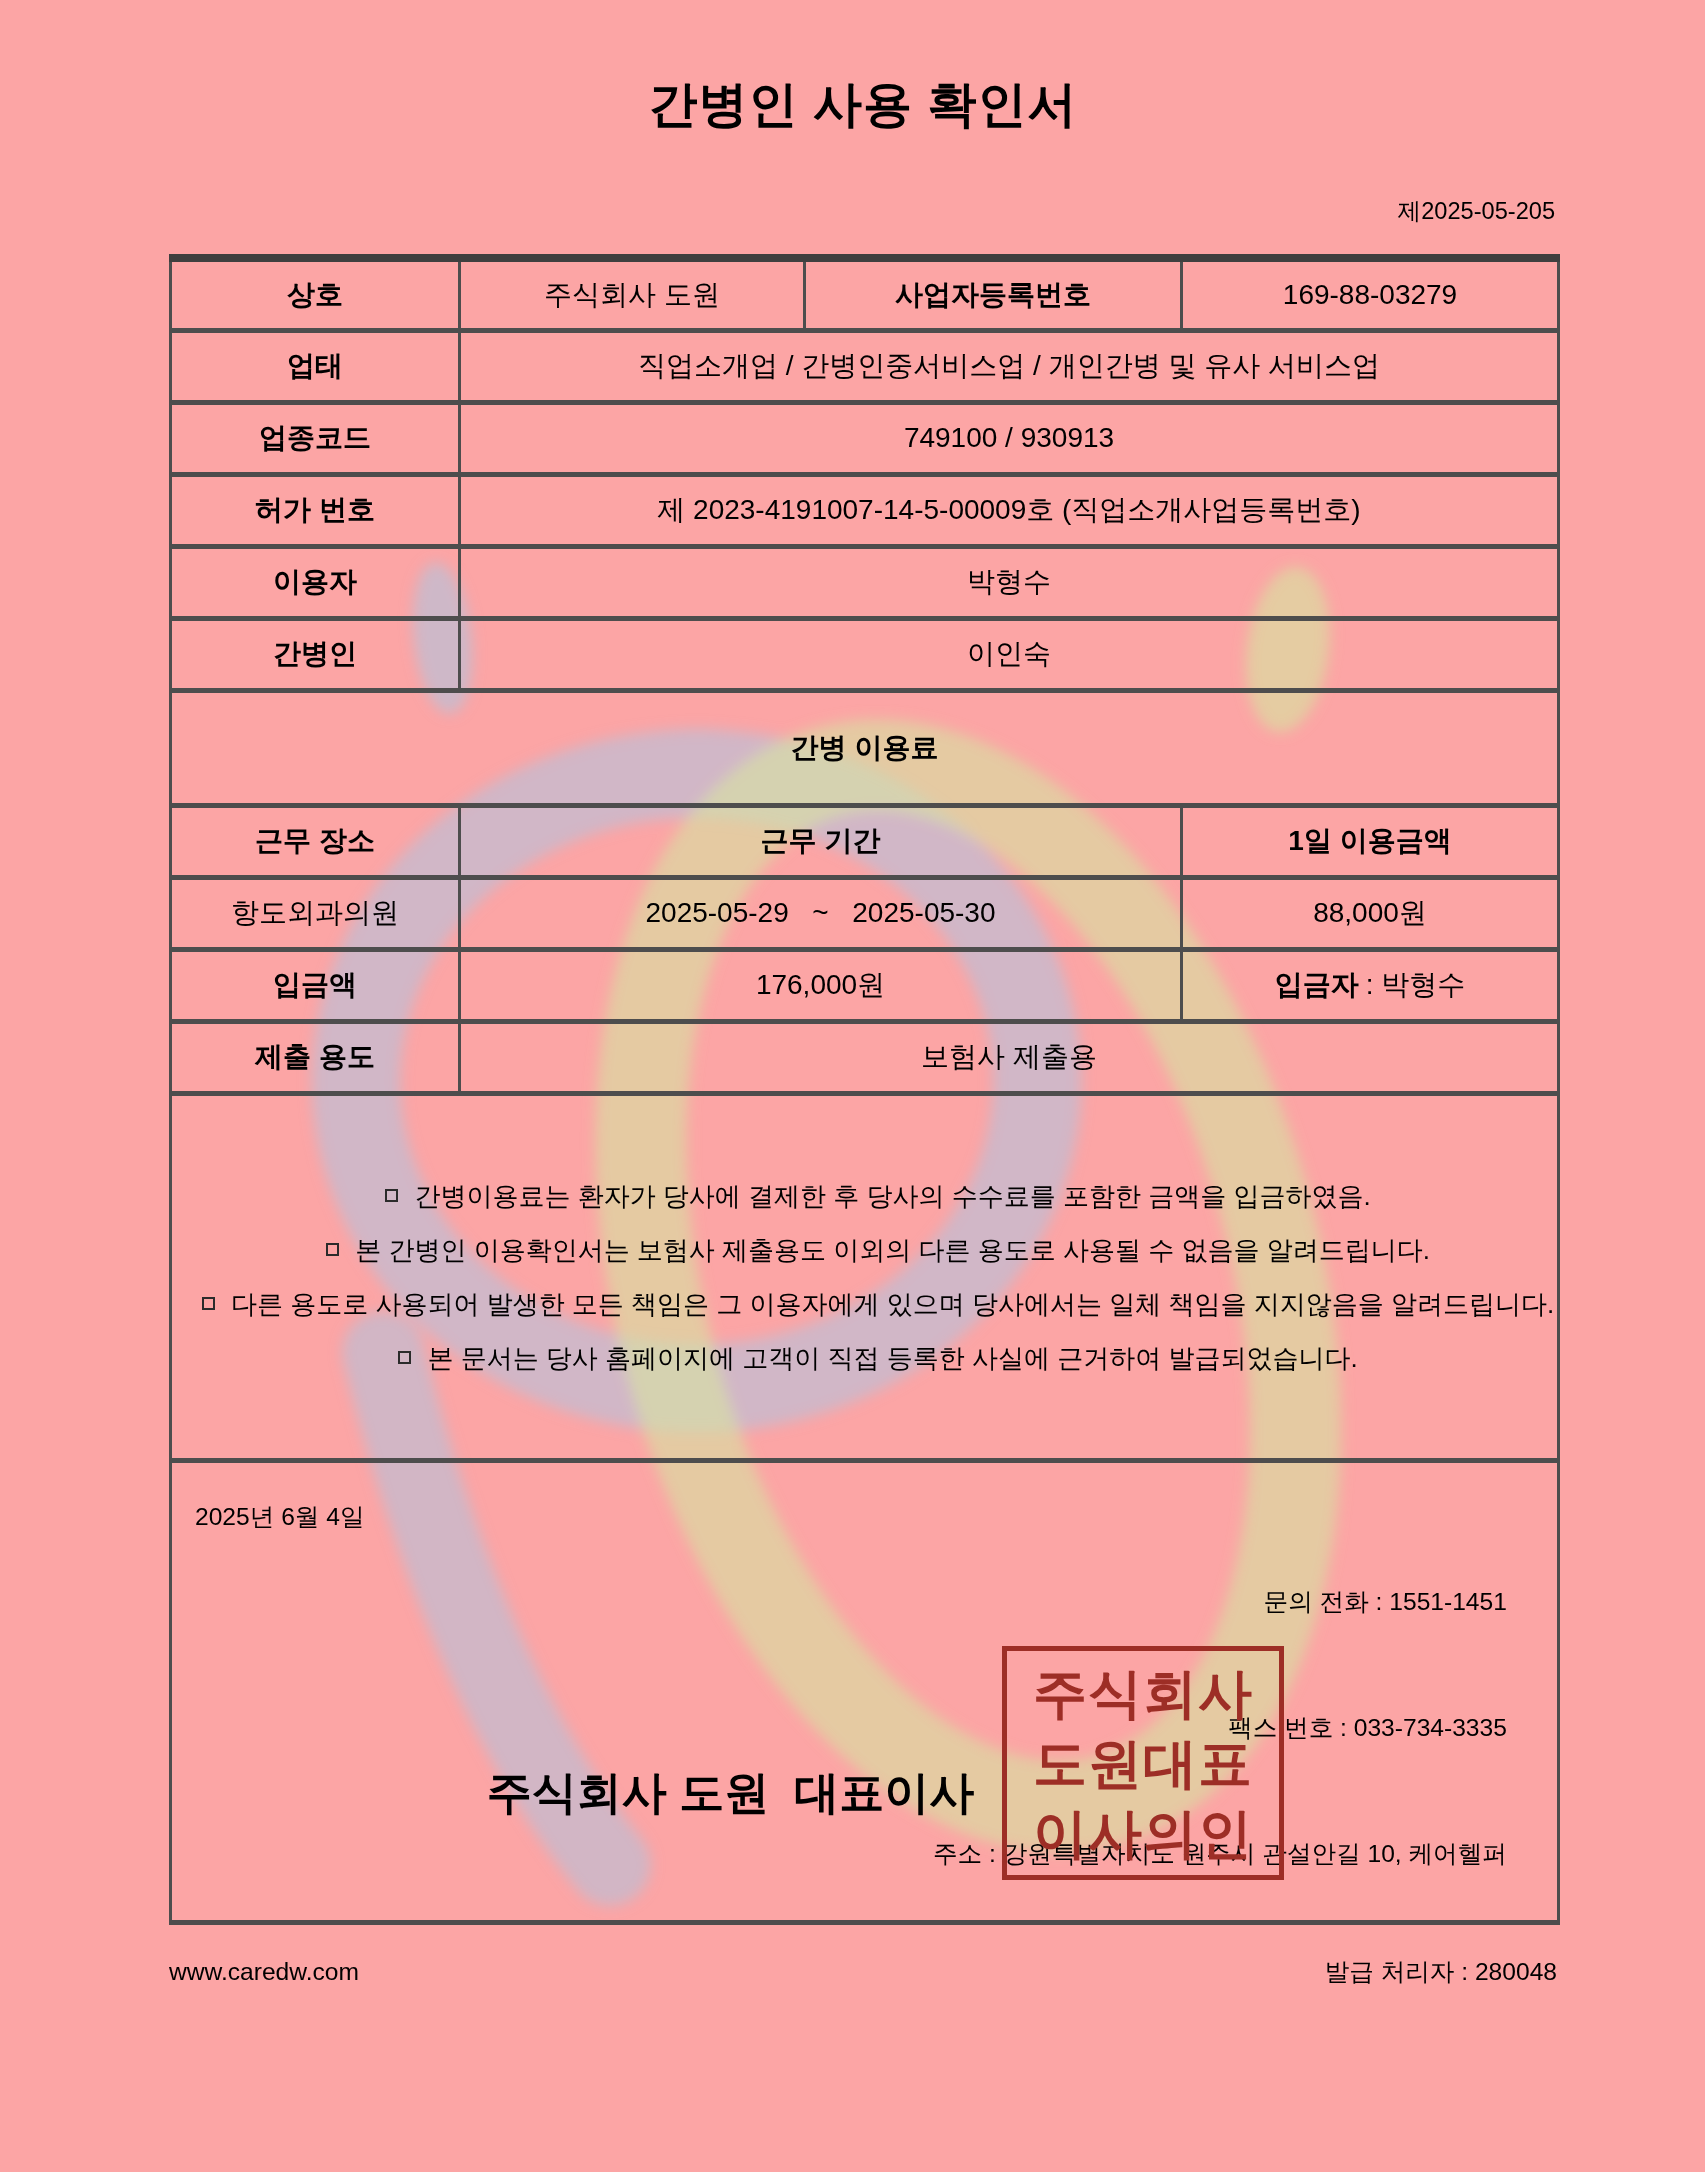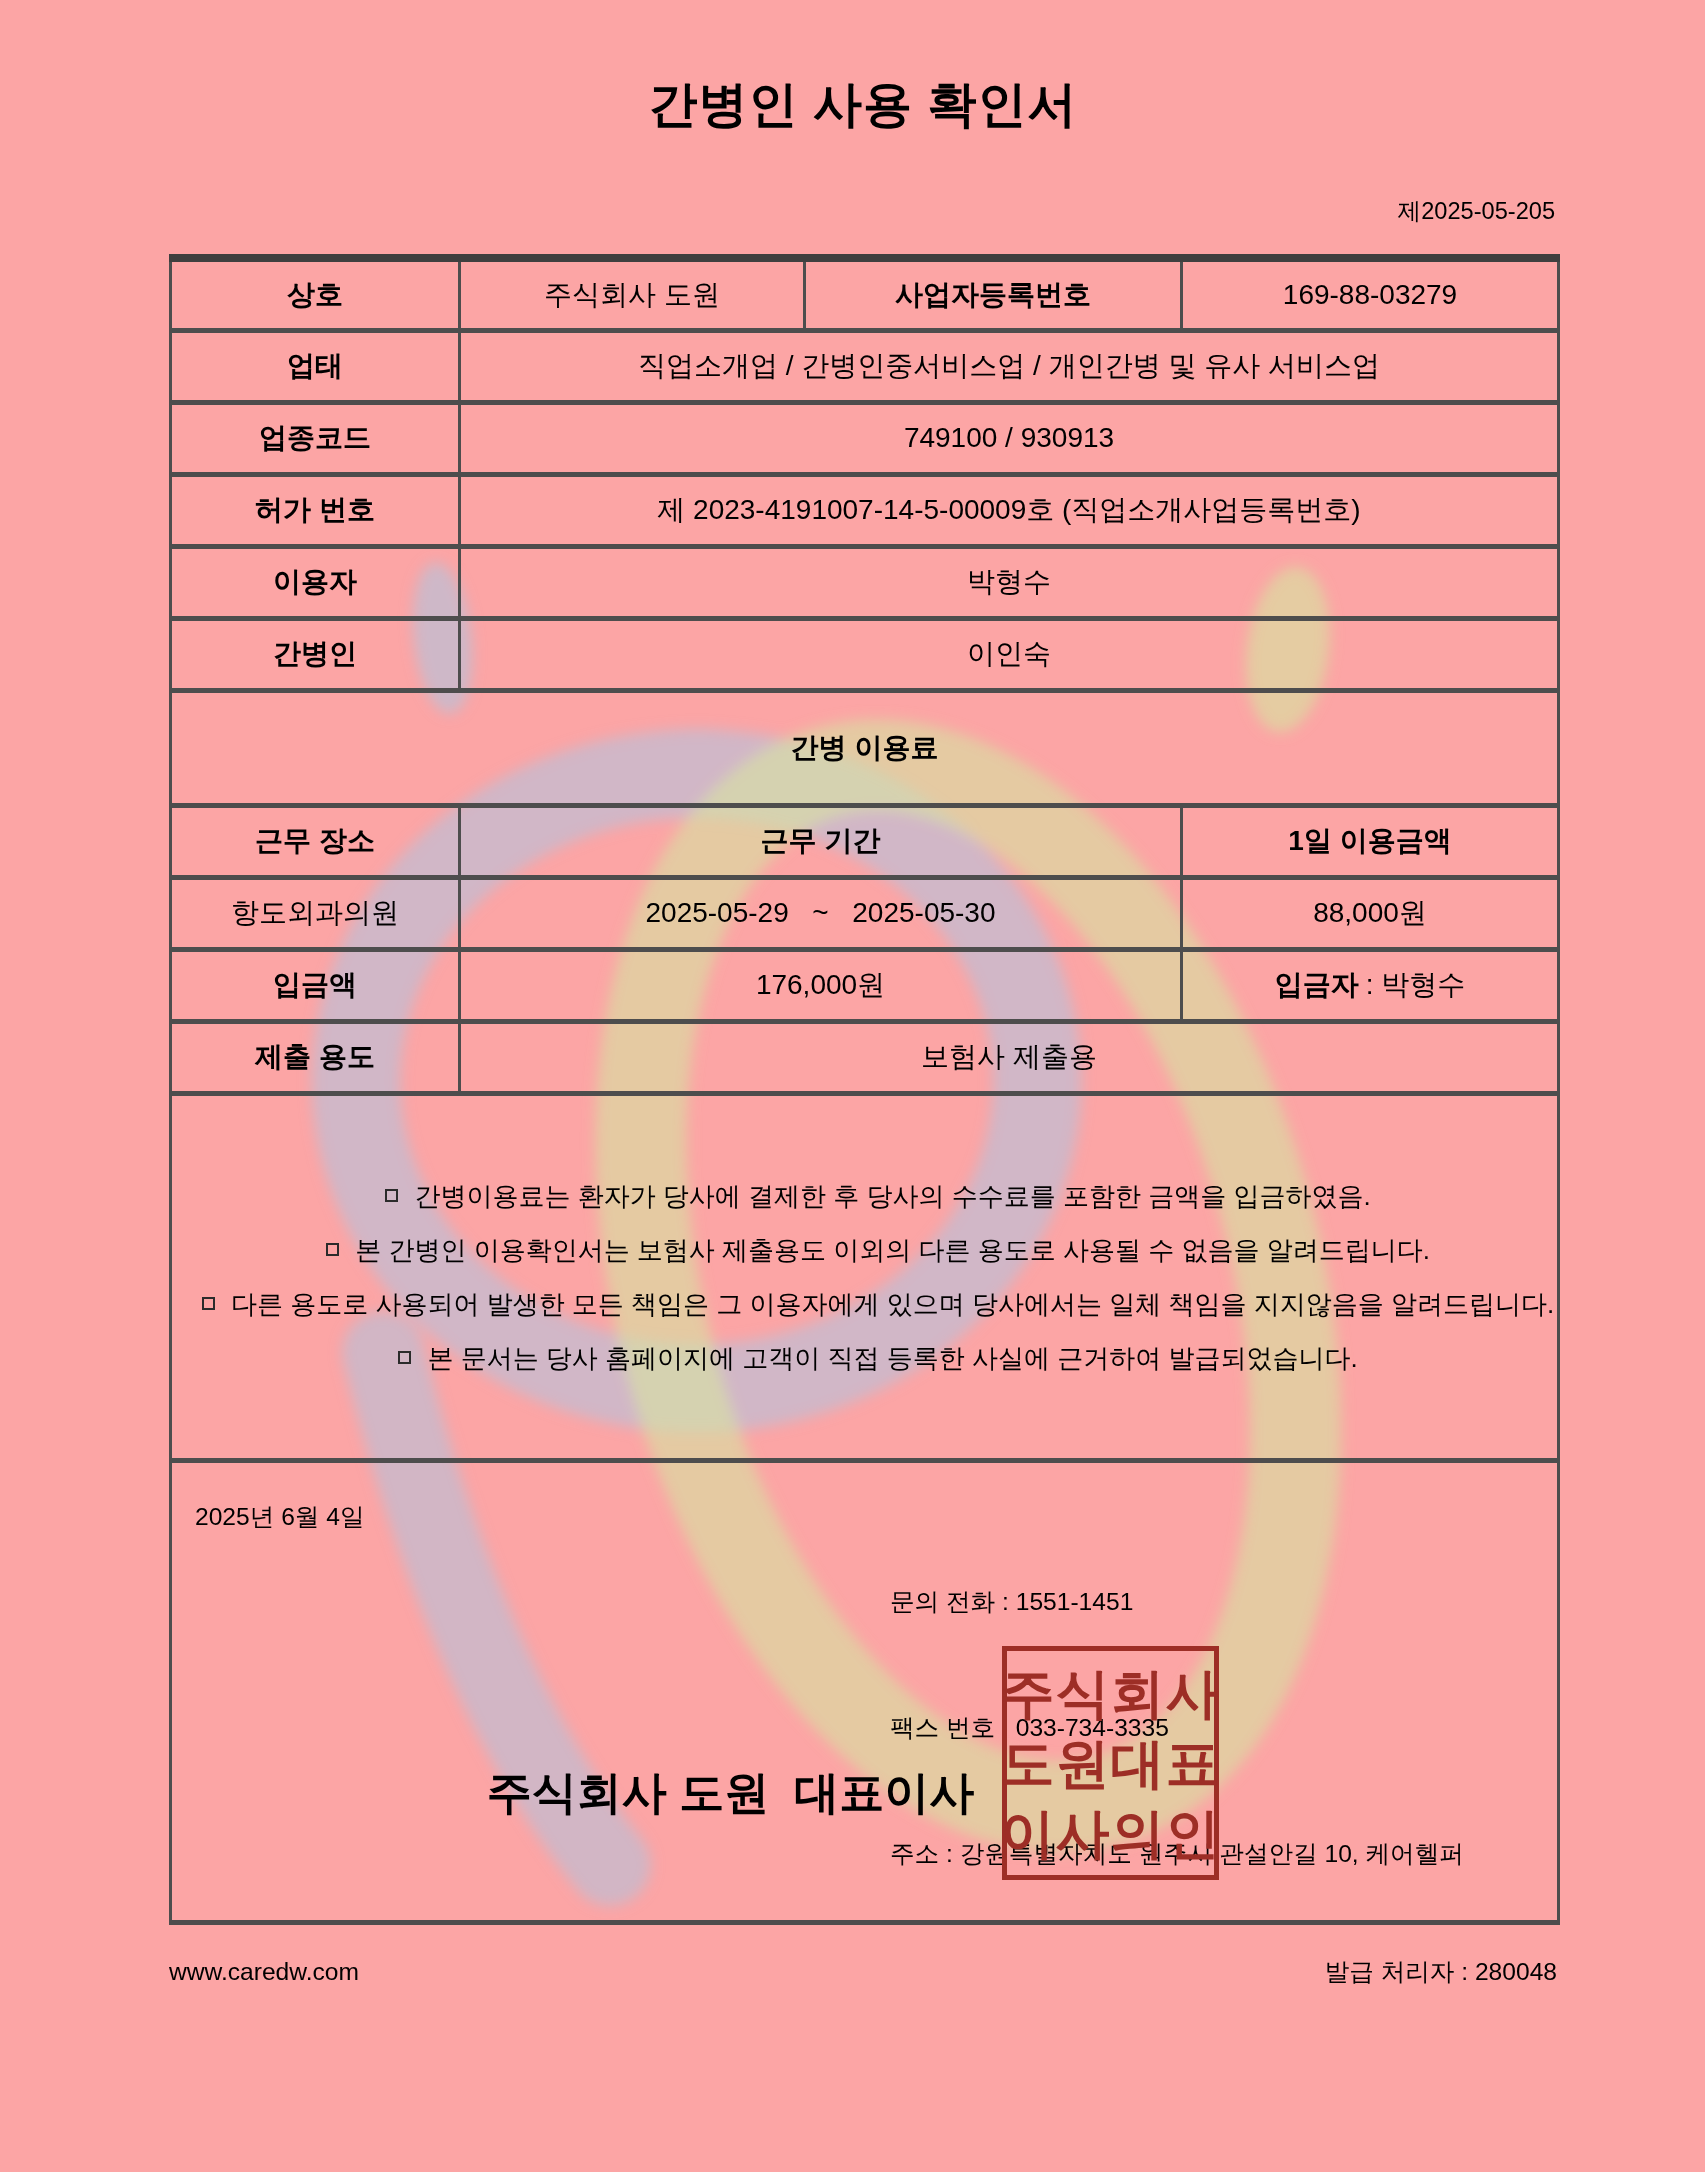--- a/index.html
+++ b/index.html
@@ -68,31 +68,31 @@
     margin-bottom:4.1px;
     vertical-align:middle;
     background:transparent;
   }
   td.sign-cell{position:relative;text-align:left;}
   .sign-date{
     position:absolute;left:23px;top:37px;
     font-size:24.6px;white-space:pre;
   }
   .sign-contact{
-    position:absolute;left:718px;top:34px;
-    font-size:24.6px;line-height:42px;text-align:left;white-space:pre;
+    position:absolute;left:761px;top:34px;
+    font-size:24.6px;line-height:42px;text-align:right;white-space:pre;
   }
   .company-line{
     position:absolute;left:300px;top:300px;width:517px;
     text-align:center;
     font-size:45px;font-weight:bold;white-space:pre;
   }
   .stamp{
     position:absolute;left:830px;top:183px;
-    width:217px;height:234px;
+    width:282px;height:234px;
     box-sizing:border-box;
     border:5.6px solid #9d2e26;
     display:flex;flex-direction:column;justify-content:center;align-items:center;
     background:rgba(255,255,255,0);
   }
   .stamp-line{
     font-size:54px;
     line-height:70px;
     font-weight:900;
     color:#9d2e26;

